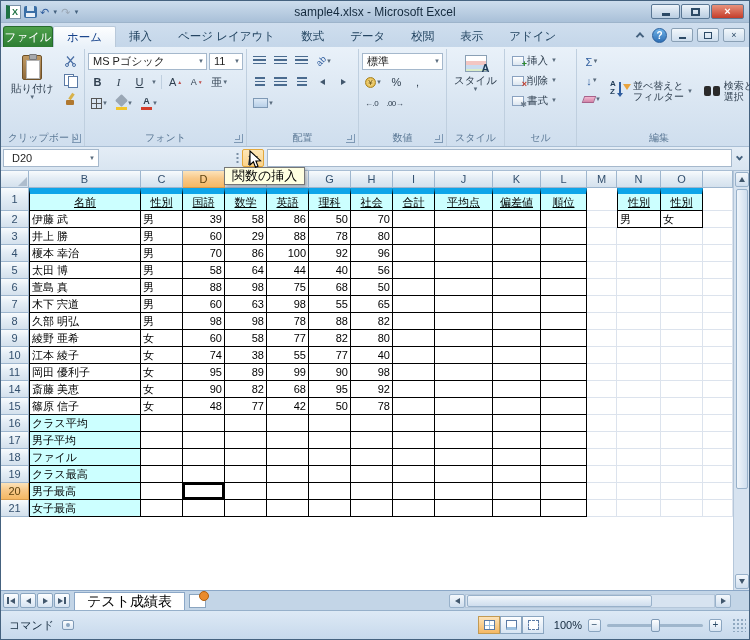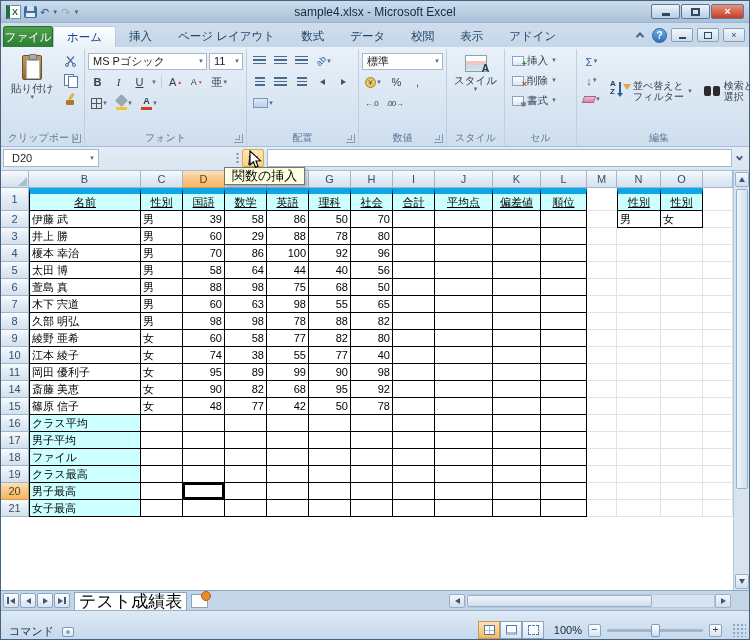--- a/index.html
+++ b/index.html
@@ -141,31 +141,31 @@
   .tri.up{border-left:3.5px solid transparent;border-right:3.5px solid transparent;border-bottom:5px solid #41576d;}
   .tri.dn{border-left:3.5px solid transparent;border-right:3.5px solid transparent;border-top:5px solid #41576d;}
   .tri.lf{border-top:3.5px solid transparent;border-bottom:3.5px solid transparent;border-right:5px solid #41576d;}
   .tri.rt{border-top:3.5px solid transparent;border-bottom:3.5px solid transparent;border-left:5px solid #41576d;}
   .vthumb{width:12px;height:300px;background:linear-gradient(90deg,#f1f6fb,#cfdeee);border:1px solid #98b1ca;border-radius:2px;margin-top:1px;}
 
   
   .tabsrow{height:20px;flex:0 0 20px;background:#c3d5e7;border-top:1px solid #8ba7c7;display:flex;align-items:center;padding-left:2px;}
   .nav{width:16px;height:15px;border:1px solid #8aa5c0;border-radius:2px;background:linear-gradient(#fdfeff,#d7e4f2);display:flex;align-items:center;justify-content:center;gap:1px;margin-right:1px;}
   .navbar{width:2px;height:7px;background:#41576d;}
-  .sheettab{height:19px;background:#fff;border:1px solid #8ba7c7;border-bottom:none;padding:0 4px;display:flex;align-items:center;font-size:17px;color:#000;margin:1px 1px 0 3px;}
+  .sheettab{height:19px;background:#fff;border:1px solid #8ba7c7;border-bottom:none;padding:0 12px;display:flex;align-items:center;font-size:14px;color:#000;margin:1px 1px 0 3px;}
   .newsheet{width:17px;height:14px;background:#fff;border:1px solid #8aa5c0;position:relative;margin-left:3px;}
   .newsheet::after{content:"";position:absolute;right:-4px;top:-4px;width:8px;height:8px;background:#e98b2d;border-radius:50%;border:1px solid #b05f10;}
   .tabspacer{flex:1;}
   .hscroll{display:flex;align-items:center;height:16px;margin-right:18px;}
   .sarr.h{height:14px;flex:0 0 16px;margin:0;}
   .htrack{width:250px;height:14px;background:#d7e3f0;border:1px solid #b5c7da;display:flex;align-items:center;}
   .hthumb{width:185px;height:12px;background:linear-gradient(#f1f6fb,#cfdeee);border:1px solid #98b1ca;border-radius:2px;margin-left:1px;}
 
   
-  .statusbar{height:29px;flex:0 0 29px;background:linear-gradient(#dde9f5,#c7d9ec);border-top:1px solid #96b0ca;display:flex;align-items:flex-end;padding:0 3px 0 8px;}
+  .statusbar{height:29px;flex:0 0 29px;background:linear-gradient(#dde9f5,#c7d9ec);border-top:1px solid #96b0ca;display:flex;align-items:center;padding:0 3px 0 8px;}
   .statusbar .left{display:flex;align-items:center;gap:8px;}
   .recicon{width:12px;height:10px;border:1px solid #7e99b5;border-radius:2px;background:linear-gradient(#fdfeff,#d7e4f2);position:relative;}
   .recicon::after{content:"";position:absolute;left:3px;top:2px;width:4px;height:4px;border-radius:50%;background:#8aa5c0;}
   .statusbar .right{margin-left:auto;display:flex;align-items:center;gap:6px;}
   .viewbtns{display:flex;}
   .vbtn{width:22px;height:18px;border:1px solid #8aa5c0;background:linear-gradient(#fdfeff,#d7e4f2);display:flex;align-items:center;justify-content:center;}
   .vbtn.active{background:linear-gradient(#fce3b9,#f5b863);border-color:#c29a53;}
   .vico{width:11px;height:10px;border:1px solid #5a7aa5;background:#fff;}
   .vico.grid{background-image:linear-gradient(#9ec1e0,#9ec1e0),linear-gradient(#9ec1e0,#9ec1e0);background-size:1px 100%,100% 1px;background-position:center,center;background-repeat:no-repeat;}
   .vico.page{border-bottom:3px solid #9ec1e0;}

